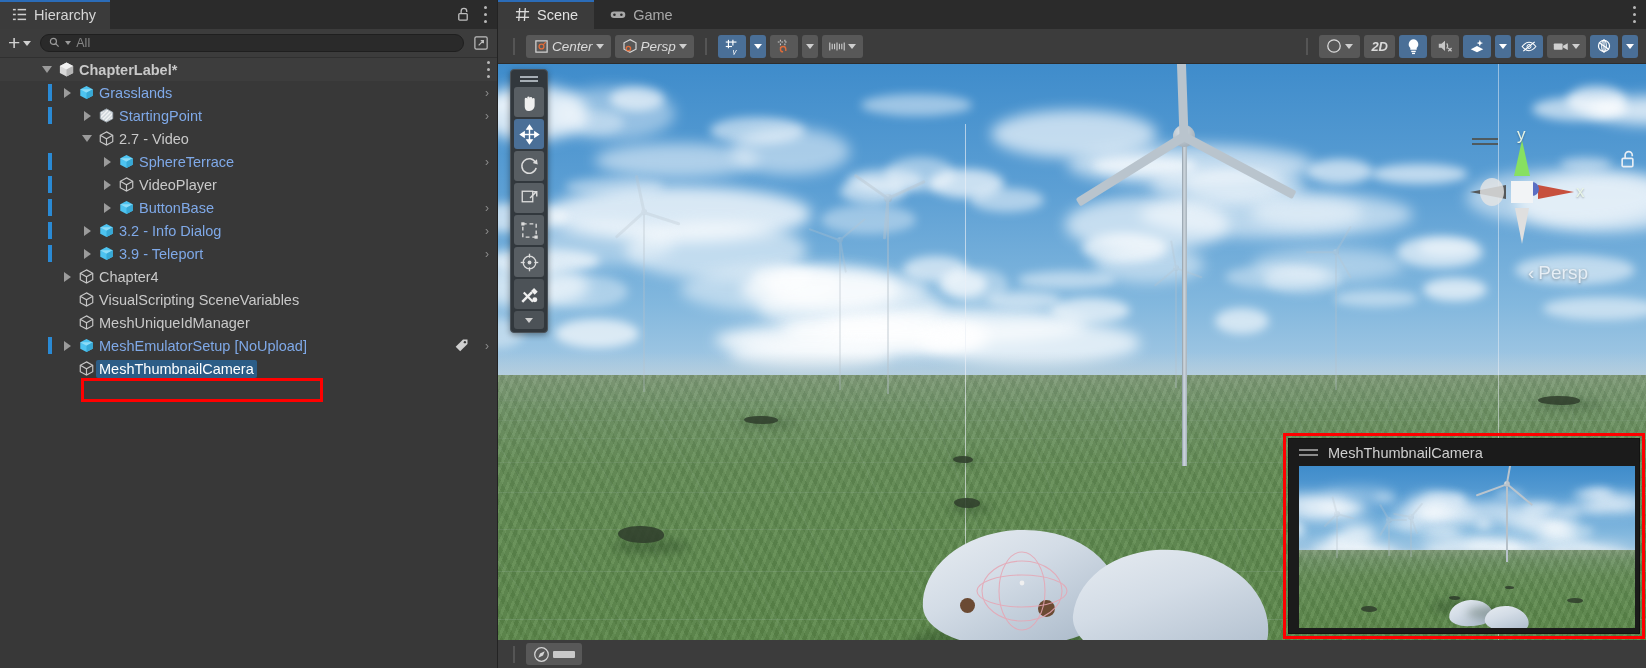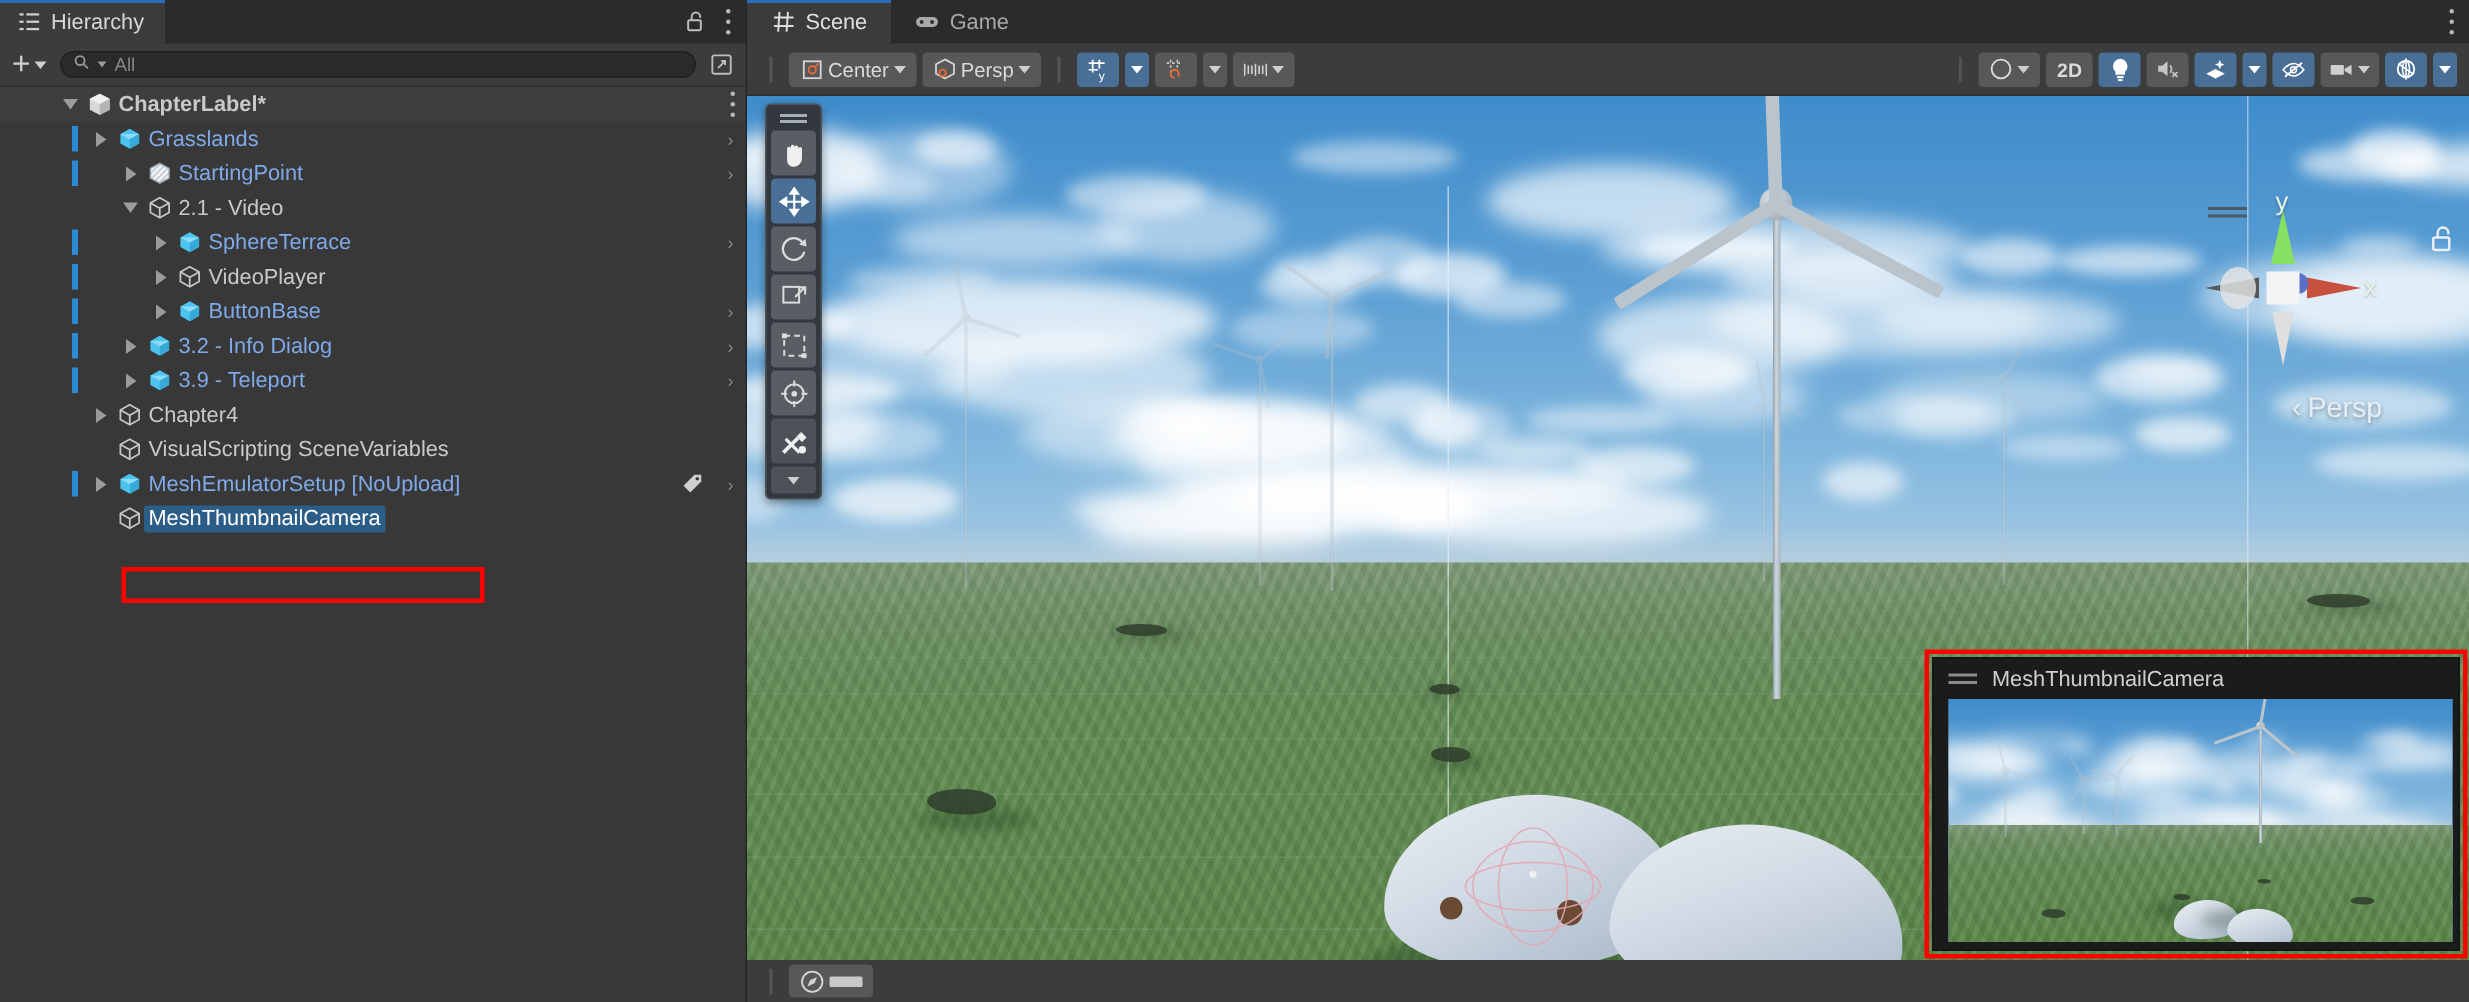--- a/index.html
+++ b/index.html
@@ -57,21 +57,21 @@
   .tag-icon { position: absolute; right: 28px; top: 4px; }
   .redbox { position: absolute; border: 3px solid #ff0000; pointer-events: none; }
 
   
   .scene { flex: 1; height: 668px; display: flex; flex-direction: column; background: #393939; position: relative; }
   .s-tabbar { height: 29px; background: #2b2b2b; display: flex; align-items: stretch; }
   .s-tab { height: 29px; display: flex; align-items: center; gap: 7px; padding: 0 16px; font-size: 14.5px; color: #a8a8a8; position: relative; }
   .s-tab.active { background: #3b3b3b; color: #e0e0e0; }
   .s-tab.active::before { content:''; position:absolute; left:0; right:0; top:0; height:2px; background:#2b6cb8; }
 
-  .s-toolbar { height: 35px; background: #3c3c3c; display: flex; align-items: center; padding: 0 8px; gap: 4px; border-bottom: 1px solid #2d2d2d; }
+  .s-toolbar { height: 35px; background: #3c3c3c; display: flex; align-items: center; padding: 0 8px; gap: 4px; border-bottom: 1px solid #2d2d2d; font-style: italic; }
   .sep { width: 2px; height: 17px; border-left: 1px solid #555; border-right: 1px solid #555; margin: 0 7px; }
   .tb-btn { height: 23px; background: #585858; border-radius: 3px; display: flex; align-items: center;
             gap: 3px; padding: 0 7px; color: #dadada; font-size: 13.5px; }
   .tb-btn.blue { background: #4a6f97; }
   .tb-btn.sq { padding: 0 6px; }
   .tb-btn.narrow { padding: 0 4px; }
   .spacer { flex: 1; }
 
   .viewport { flex: 1; position: relative; overflow: hidden; background: #6aa8d8; }
   .statusbar { height: 28px; background: #3c3c3c; display: flex; align-items: center; padding: 0 8px; gap: 4px; }
@@ -255,21 +255,21 @@
           <div style="width: 78px; flex: 0 0 auto;"></div>
           <div class="disc">
             <div class="tri-d"></div>
           </div>
           <div class="go-icon">
             <svg width="17" height="17" viewBox="0 0 18 18">
               <path d="M9 2 L15.6 5.6 V12.4 L9 16 L2.4 12.4 V5.6 Z" fill="none" stroke="#c6c6c6" stroke-width="1.25"></path>
               <path d="M2.4 5.6 L9 9.3 L15.6 5.6 M9 9.3 V16" fill="none" stroke="#c6c6c6" stroke-width="1.25"></path>
             </svg>
           </div>
-          <span class="label-wrap"><span class="lbl-plain">2.1 - Video</span></span>
+          <span class="label-wrap"><span class="lbl-plain">2.7 - Video</span></span>
         </div>
         <div class="row">
           <div class="prefab-bar"></div>
           <div style="width: 98px; flex: 0 0 auto;"></div>
           <div class="disc">
             <div class="tri-r"></div>
           </div>
           <div class="go-icon">
             <svg width="17" height="17" viewBox="0 0 18 18">
               <path d="M9 2 L15.6 5.6 V12.4 L9 16 L2.4 12.4 V5.6 Z" fill="#4dc3f0"></path>
@@ -358,20 +358,31 @@
         <div class="row">
           <div style="width: 58px; flex: 0 0 auto;"></div>
           <div class="disc"></div>
           <div class="go-icon">
             <svg width="17" height="17" viewBox="0 0 18 18">
               <path d="M9 2 L15.6 5.6 V12.4 L9 16 L2.4 12.4 V5.6 Z" fill="none" stroke="#c6c6c6" stroke-width="1.25"></path>
               <path d="M2.4 5.6 L9 9.3 L15.6 5.6 M9 9.3 V16" fill="none" stroke="#c6c6c6" stroke-width="1.25"></path>
             </svg>
           </div>
           <span class="label-wrap"><span class="lbl-plain">VisualScripting SceneVariables</span></span>
+        </div>
+        <div class="row">
+          <div style="width: 58px; flex: 0 0 auto;"></div>
+          <div class="disc"></div>
+          <div class="go-icon">
+            <svg width="17" height="17" viewBox="0 0 18 18">
+              <path d="M9 2 L15.6 5.6 V12.4 L9 16 L2.4 12.4 V5.6 Z" fill="none" stroke="#c6c6c6" stroke-width="1.25"></path>
+              <path d="M2.4 5.6 L9 9.3 L15.6 5.6 M9 9.3 V16" fill="none" stroke="#c6c6c6" stroke-width="1.25"></path>
+            </svg>
+          </div>
+          <span class="label-wrap"><span class="lbl-plain">MeshUniqueIdManager</span></span>
         </div>
         <div class="row">
           <div class="prefab-bar"></div>
           <div style="width: 58px; flex: 0 0 auto;"></div>
           <div class="disc">
             <div class="tri-r"></div>
           </div>
           <div class="go-icon">
             <svg width="17" height="17" viewBox="0 0 18 18">
               <path d="M9 2 L15.6 5.6 V12.4 L9 16 L2.4 12.4 V5.6 Z" fill="#4dc3f0"></path>

